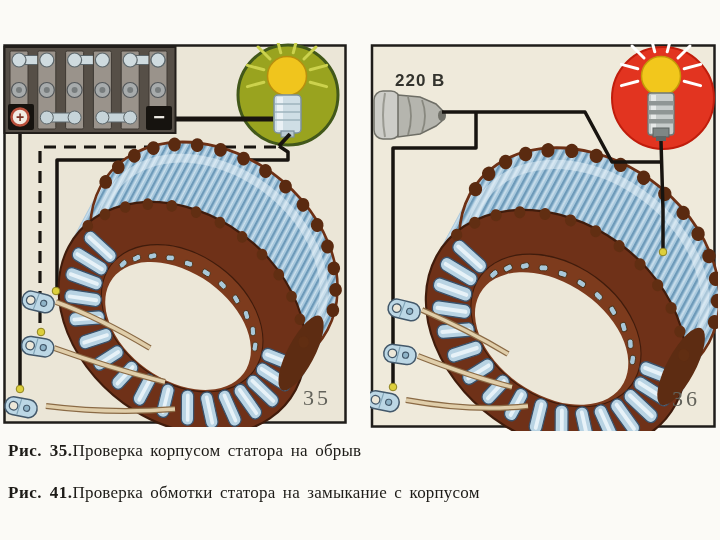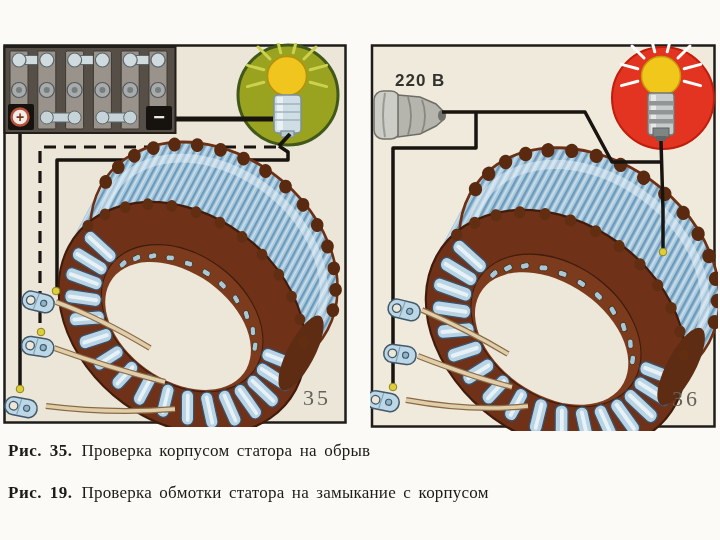--- a/index.html
+++ b/index.html
@@ -1,21 +1,21 @@
 <!DOCTYPE html>
 <html><head>
 <meta charset="utf-8">
 <style>
   html,body{margin:0;padding:0;background:#e8e8e6;}
   #page{position:relative;width:720px;height:540px;background:#fbfaf6;overflow:hidden;
         font-family:"Liberation Serif", serif;}
   .panel{position:absolute;}
   .caption{position:absolute;left:8px;color:#1d1b17;font-size:17px;white-space:nowrap;
            word-spacing:3px;letter-spacing:.2px;}
-  .caption b{margin-right:9px;letter-spacing:.5px;}
+  .caption b{letter-spacing:.5px;}
   #cap1{top:441px;}
   #cap2{top:483px;}
   svg text{font-family:"Liberation Sans", sans-serif;}
   text.fignum{font-family:"Liberation Serif", serif;fill:#62625a;font-size:22px;letter-spacing:3px;}
   text.volt{fill:#33332d;font-size:17px;font-weight:bold;letter-spacing:1px;}
 </style>
 </head>
 <body>
 
 <div id="page">
@@ -298,16 +298,16 @@
         <circle cx="663" cy="252" r="3.8"></circle>
   </g>
 
   <text class="fignum" x="672" y="406">36</text>
 </svg>
 
 <div class="caption" id="cap1">
   <b>Рис. 35.</b><span>Проверка корпусом статора на обрыв</span>
 </div>
 <div class="caption" id="cap2">
-  <b>Рис. 19.</b><span>Проверка обмотки статора на замыкание с корпусом</span>
+  <b>Рис. 41.</b><span>Проверка обмотки статора на замыкание с корпусом</span>
 </div>
 
 </div>
 
 </body></html>

